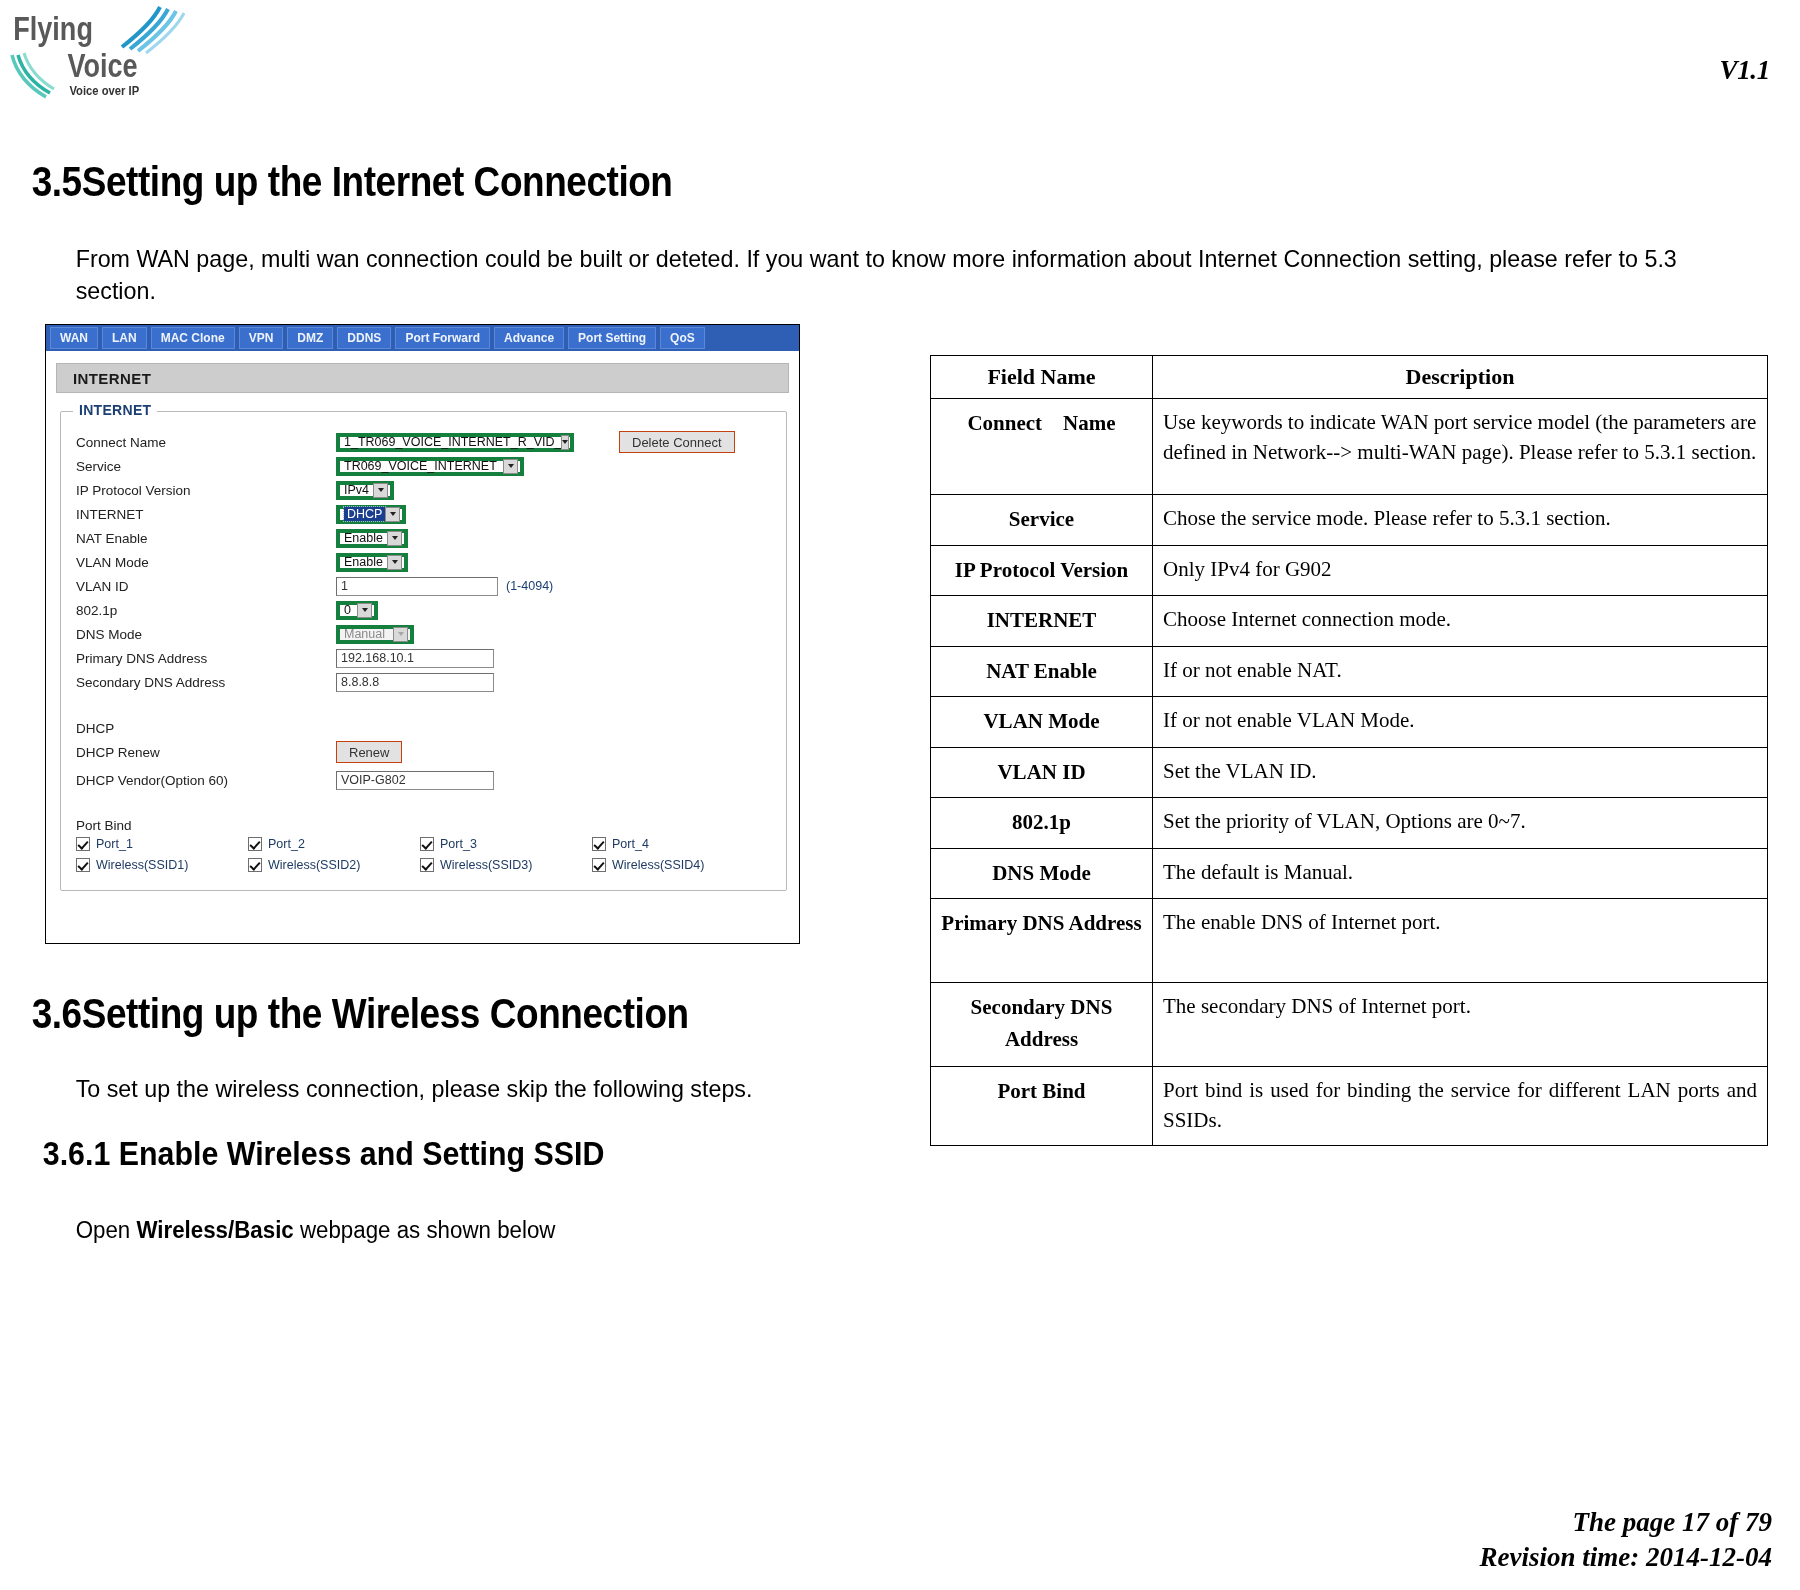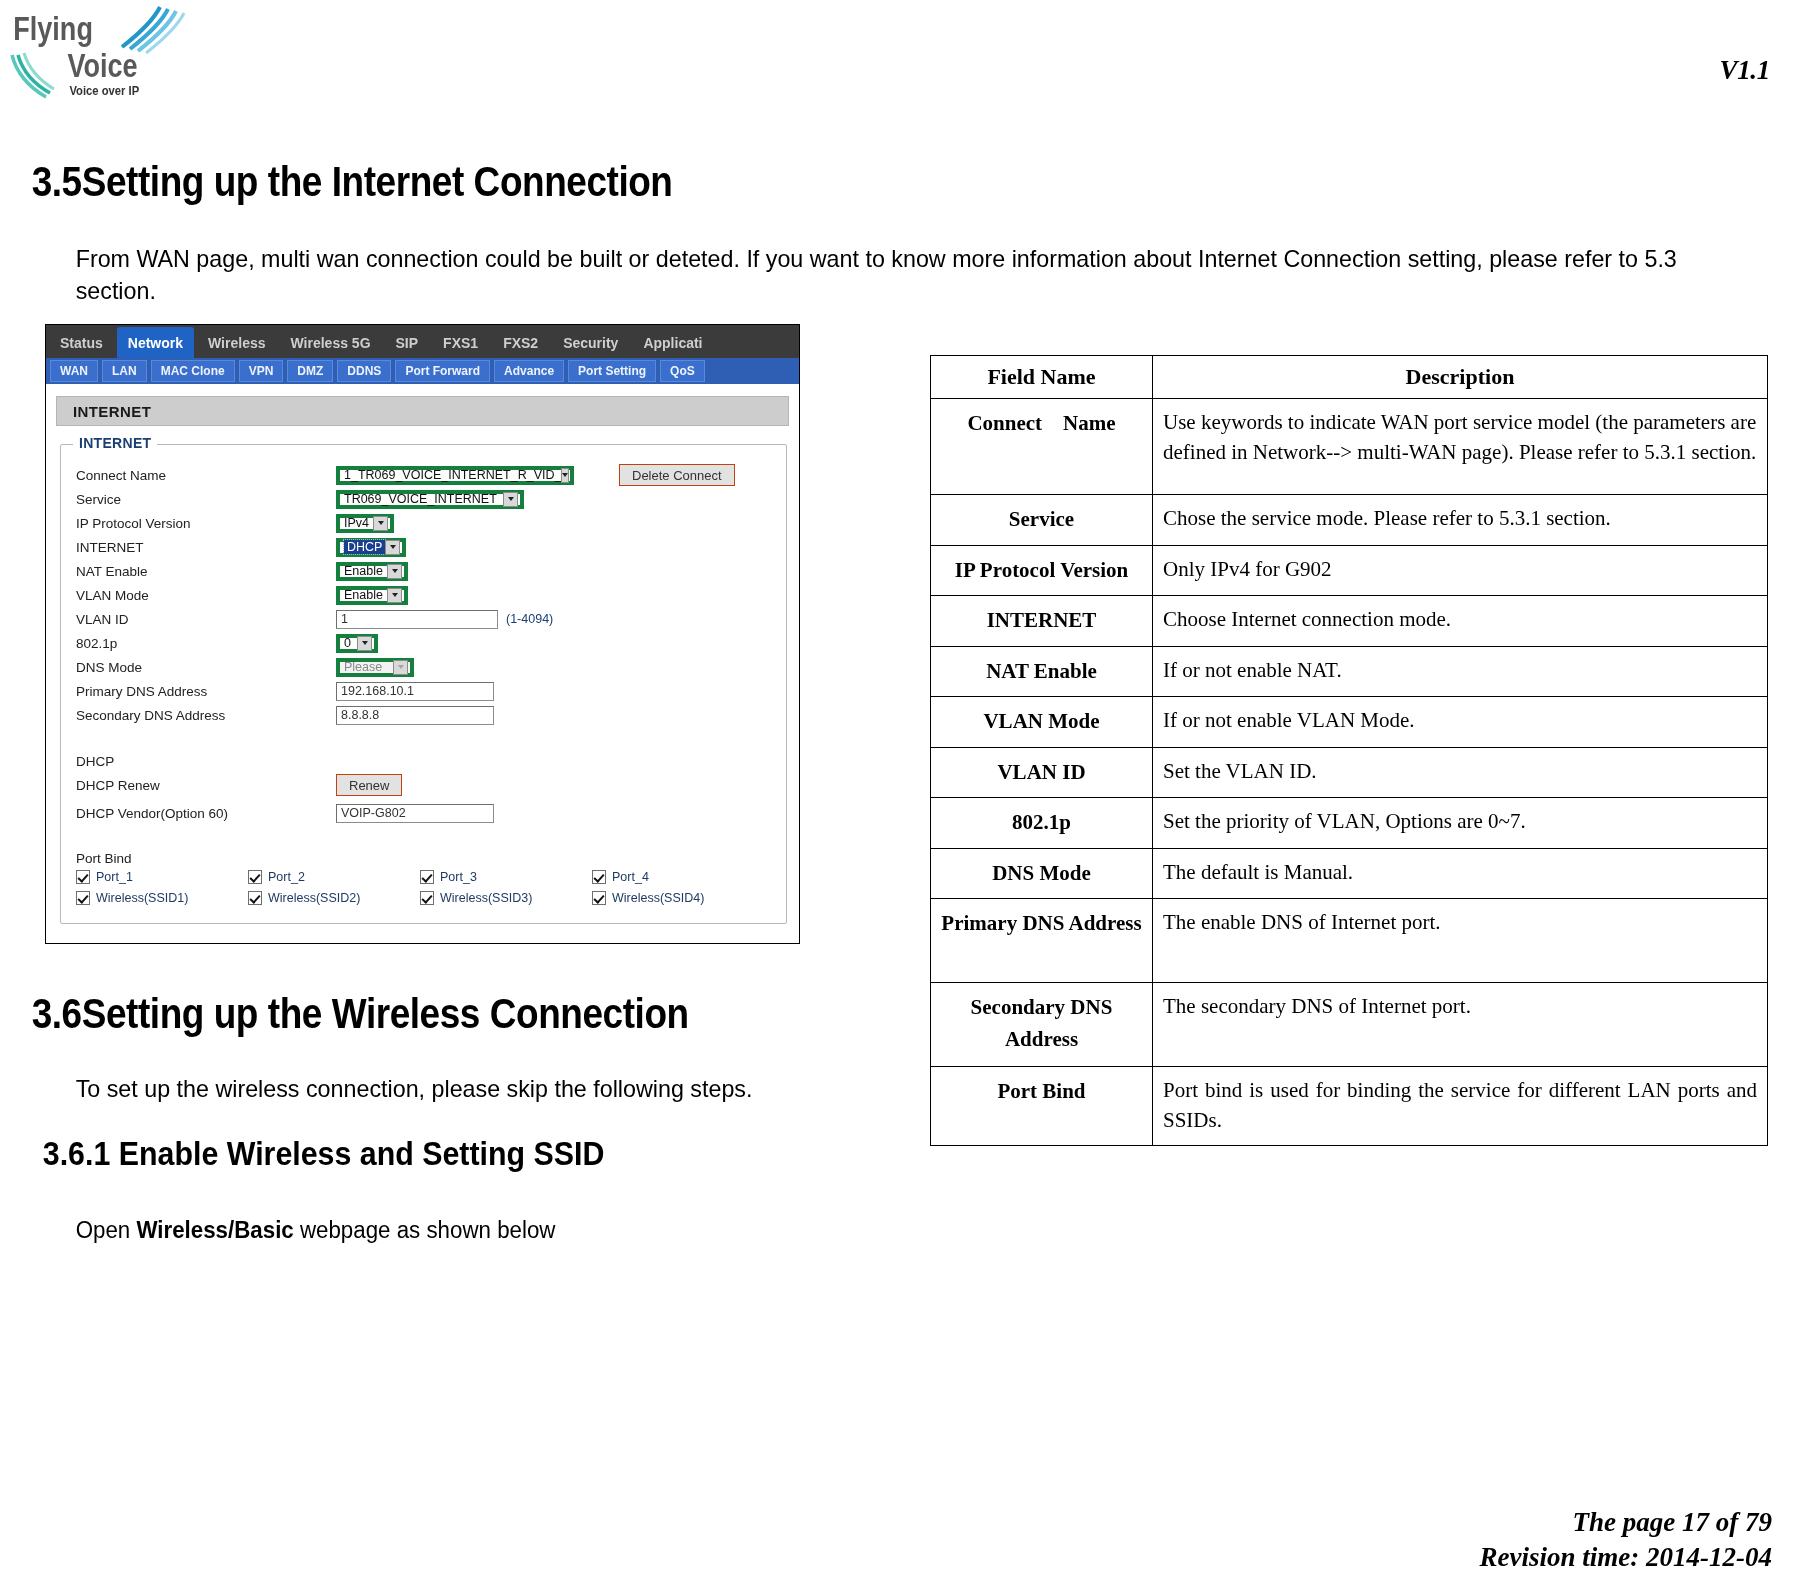--- a/index.html
+++ b/index.html
@@ -227,31 +227,20 @@
   <div class="hdr-text">
     <div class="hdr-ver">V1.1</div>
   </div>
 </div>
 
 <h1 class="sect" id="title-35">3.5Setting up the Internet Connection</h1>
 <p class="body-text" id="intro-para">From WAN page, multi wan connection could be built or deteted. If you want to know more information about Internet Connection setting, please refer to 5.3 section.</p>
 
 <div id="router-panel">
 
-  <div class="nav-top">
-    <div class="tab">Status</div>
-    <div class="tab active">Network</div>
-    <div class="tab">Wireless</div>
-    <div class="tab">Wireless 5G</div>
-    <div class="tab">SIP</div>
-    <div class="tab">FXS1</div>
-    <div class="tab">FXS2</div>
-    <div class="tab">Security</div>
-    <div class="tab">Applicati</div>
-  </div>
 
   <div class="nav-sub">
     <div class="sbtn">WAN</div>
     <div class="sbtn">LAN</div>
     <div class="sbtn">MAC Clone</div>
     <div class="sbtn">VPN</div>
     <div class="sbtn">DMZ</div>
     <div class="sbtn">DDNS</div>
     <div class="sbtn">Port Forward</div>
     <div class="sbtn">Advance</div>
@@ -327,21 +316,21 @@
       <div class="flabel">802.1p</div>
       <div class="sel" style="width:42px">
         <span class="val">0</span>
         <span class="arrow" style="margin-left:auto"></span>
       </div>
     </div>
 
     <div class="frow">
       <div class="flabel">DNS Mode</div>
       <div class="sel disabled" style="width:78px">
-        <span class="val">Please</span>
+        <span class="val">Manual</span>
         <span class="arrow" style="margin-left:auto"></span>
       </div>
     </div>
 
     <div class="frow">
       <div class="flabel">Primary DNS Address</div>
       <div class="txtin" style="width:158px">192.168.10.1</div>
     </div>
 
     <div class="frow">

